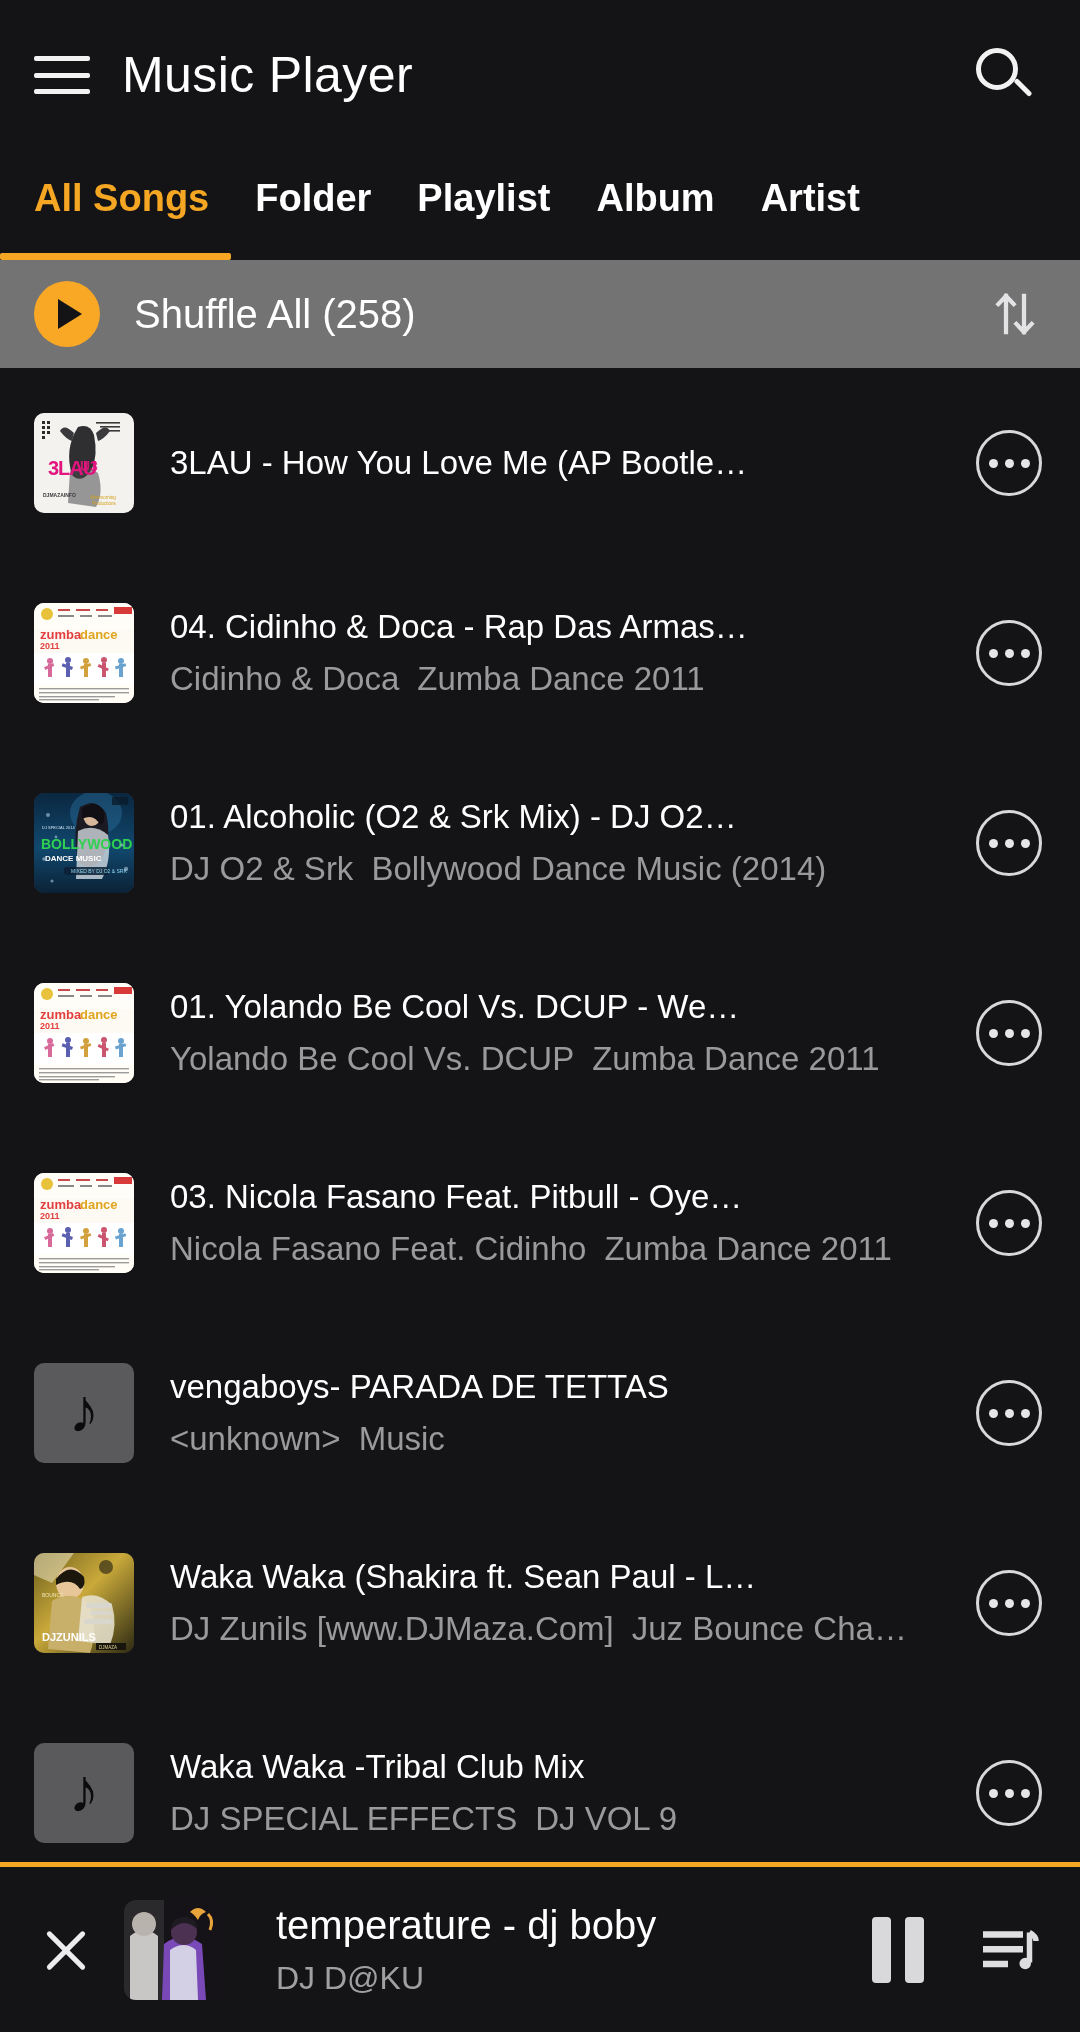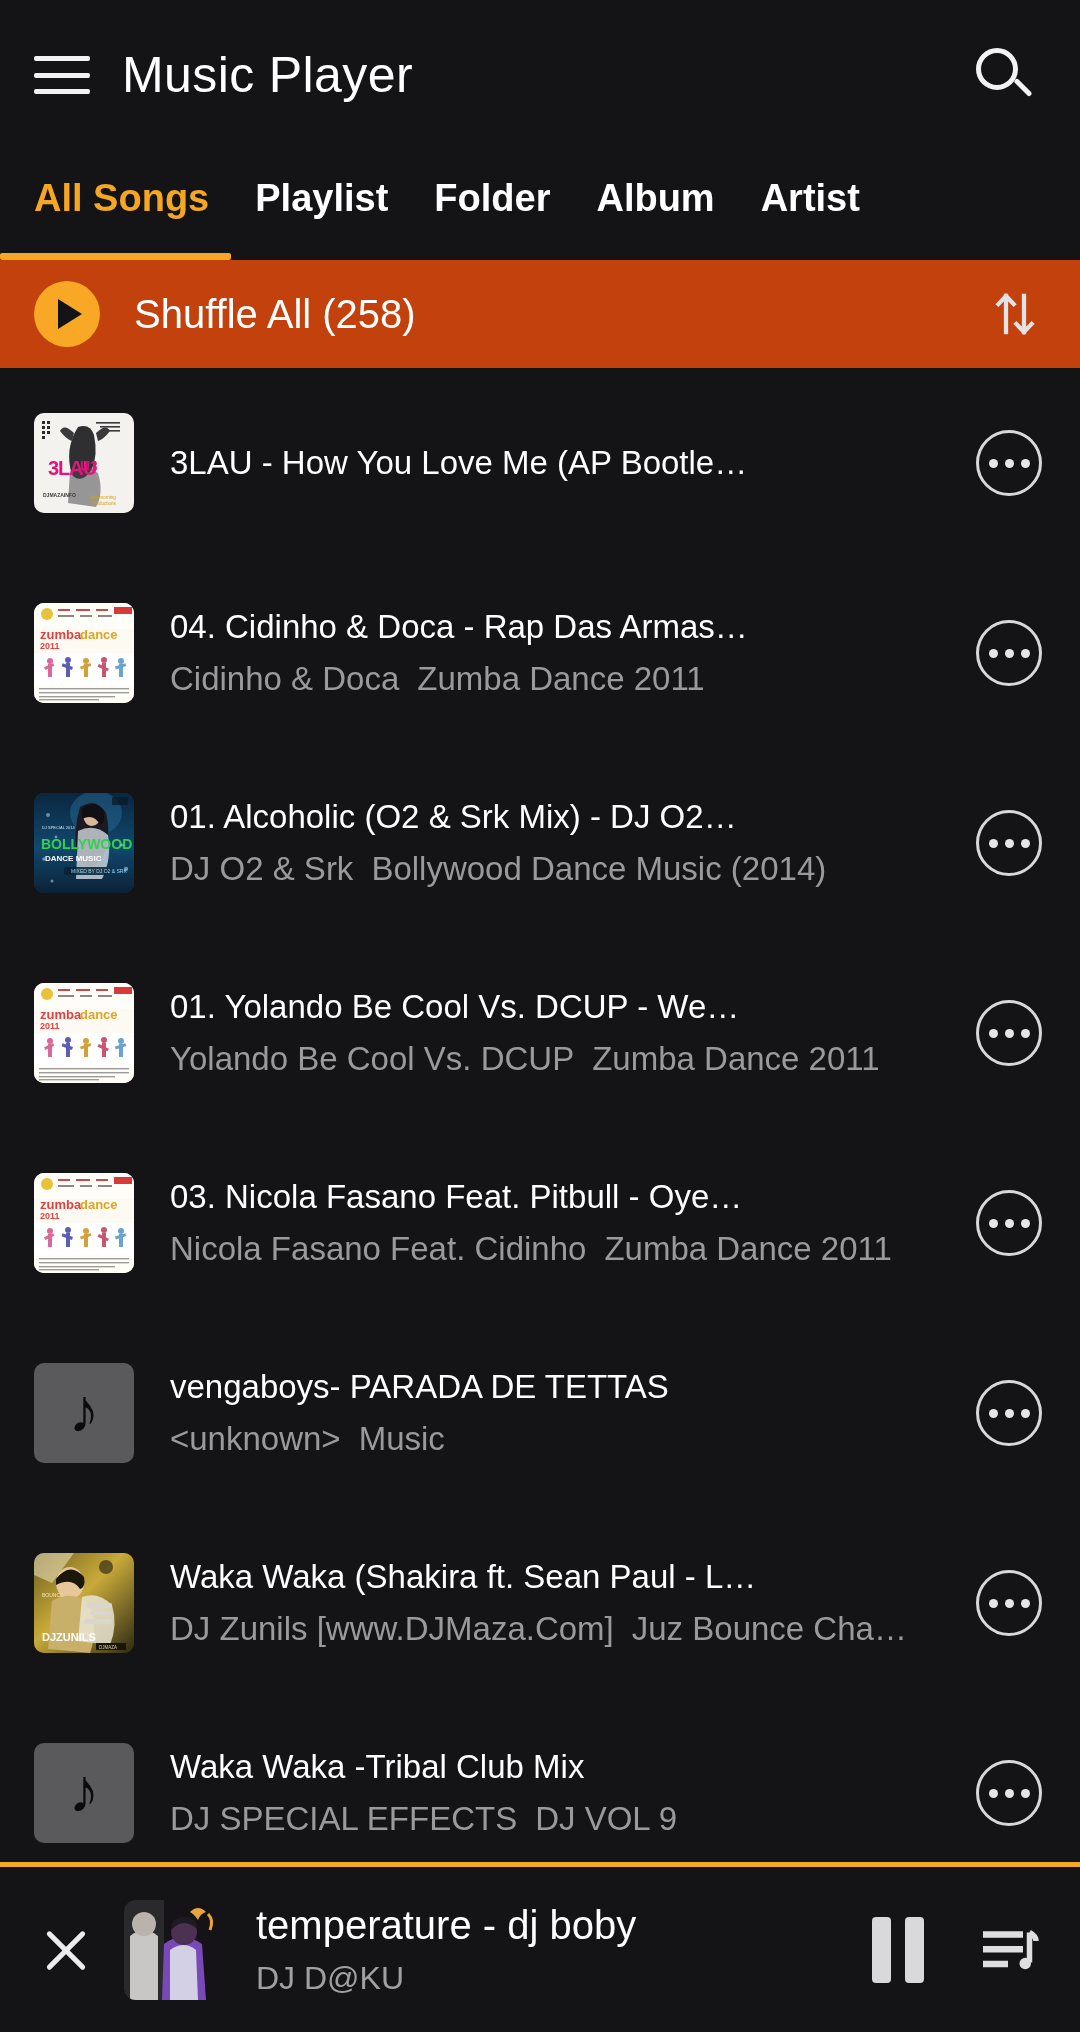--- a/index.html
+++ b/index.html
@@ -24,21 +24,21 @@
                          background:#f2f2f2; border-radius:3px; transform:rotate(45deg); }
 
   
   .tabs { position:relative; height:110px; display:flex; align-items:center; background:#141416; }
   .tab { font-size:38px; font-weight:bold; color:#ffffff; white-space:nowrap; cursor:pointer;
          padding:0 0 14px 0; display:flex; align-items:center; height:100%; }
   .tab.active { color:#f5a623; }
   .tab-underline { position:absolute; left:0; bottom:0; height:7px; background:#f5a623; border-radius:2px; }
 
   
-  .shuffle-row { height:108px; display:flex; align-items:center; padding:0 38px 0 34px; background:#c2410c; }
+  .shuffle-row { height:108px; display:flex; align-items:center; padding:0 38px 0 34px; background:#737373; }
   .shuffle-play { width:66px; height:66px; border-radius:50%; background:#f9a825;
                   display:flex; align-items:center; justify-content:center; flex:0 0 auto; cursor:pointer; }
   .shuffle-play .tri { width:0; height:0; border-left:24px solid #141416;
                        border-top:15px solid transparent; border-bottom:15px solid transparent; margin-left:6px; }
   .shuffle-label { font-size:40px; color:#ffffff; margin-left:34px; flex:1; }
   .sort-icon { width:54px; height:54px; position:relative; cursor:pointer; }
 
   
   .list { background:#141416; }
   .song-row { height:190px; display:flex; align-items:center; padding:0 38px 0 34px; cursor:pointer; }
@@ -61,21 +61,21 @@
   .nowplaying-wrap { position:absolute; left:0; bottom:0; width:1080px; background:#141416; }
   .np-divider { height:5px; background:#f5a623; width:100%; }
   .nowplaying { height:165px; display:flex; align-items:center; padding:0 40px 0 30px; }
   .np-close { width:72px; height:72px; position:relative; flex:0 0 auto; cursor:pointer; }
   .np-close i { position:absolute; left:10px; top:34px; width:52px; height:5px;
                 background:#ececee; border-radius:3px; }
   .np-close i:first-child { transform:rotate(45deg); }
   .np-close i:last-child { transform:rotate(-45deg); }
   .np-art { width:100px; height:100px; border-radius:12px; margin-left:22px; flex:0 0 auto; overflow:hidden; }
   .np-art svg { display:block; width:100%; height:100%; }
-  .np-text { flex:1; min-width:0; margin-left:32px; }
+  .np-text { flex:1; min-width:0; margin-left:52px; }
   .np-title { font-size:40px; color:#ffffff; white-space:nowrap; overflow:hidden; text-overflow:ellipsis; }
   .np-artist { margin-top:12px; font-size:32px; color:#a0a0a2; white-space:nowrap;
                overflow:hidden; text-overflow:ellipsis; }
   .np-pause { width:56px; height:66px; display:flex; gap:14px; flex:0 0 auto;
               margin-right:48px; cursor:pointer; }
   .np-pause i { width:19px; height:66px; background:#d9d9db; border-radius:4px; display:block; }
   .np-queue { width:64px; height:60px; position:relative; flex:0 0 auto; cursor:pointer; }
 </style>
 </head>
 <body>
@@ -90,22 +90,22 @@
     </div>
     <div class="app-title">Music Player</div>
     <div class="search-icon">
       <div class="ring"></div>
       <div class="handle"></div>
     </div>
   </div>
 
   <div class="tabs" id="tabs">
       <div class="tab active" style="margin-left: 34px;">All Songs</div>
+      <div class="tab" style="margin-left: 46px;">Folder</div>
       <div class="tab" style="margin-left: 46px;">Playlist</div>
-      <div class="tab" style="margin-left: 46px;">Folder</div>
       <div class="tab" style="margin-left: 46px;">Album</div>
       <div class="tab" style="margin-left: 46px;">Artist</div>
       <div class="tab-underline" style="left: 0px; width: 231.234px;"></div>
     </div>
 
   <div class="shuffle-row">
     <div class="shuffle-play">
       <div class="tri"></div>
     </div>
     <div class="shuffle-label">Shuffle All (258)</div>

